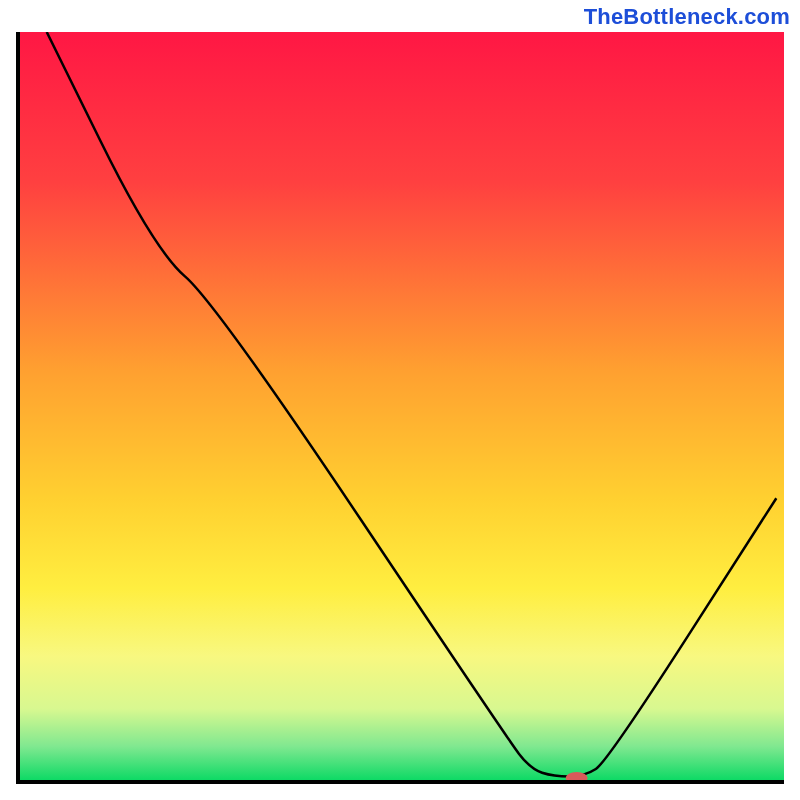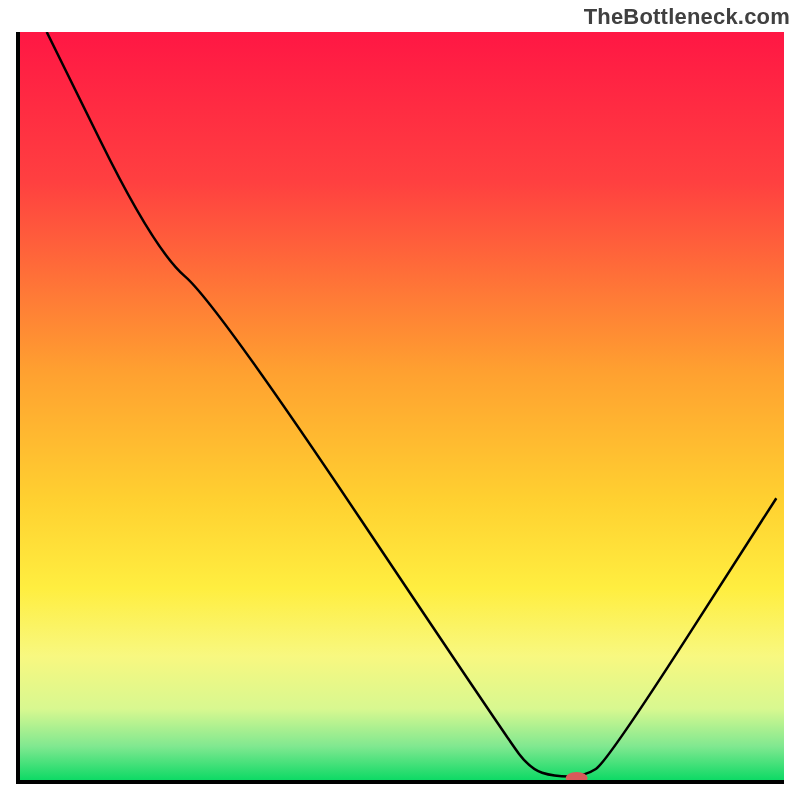--- a/index.html
+++ b/index.html
@@ -15,21 +15,21 @@
     position: relative;
     width: 800px;
     height: 800px;
   }
   .watermark {
     position: absolute;
     top: 4px;
     right: 10px;
     font-size: 22px;
     font-weight: bold;
-    color: #404040;
+    color: #1d4ed8;
     letter-spacing: 0.2px;
     z-index: 10;
   }
   .plot-frame {
     position: absolute;
     left: 16px;
     top: 32px;
     width: 768px;
     height: 752px;
     border: 4px solid #000;

